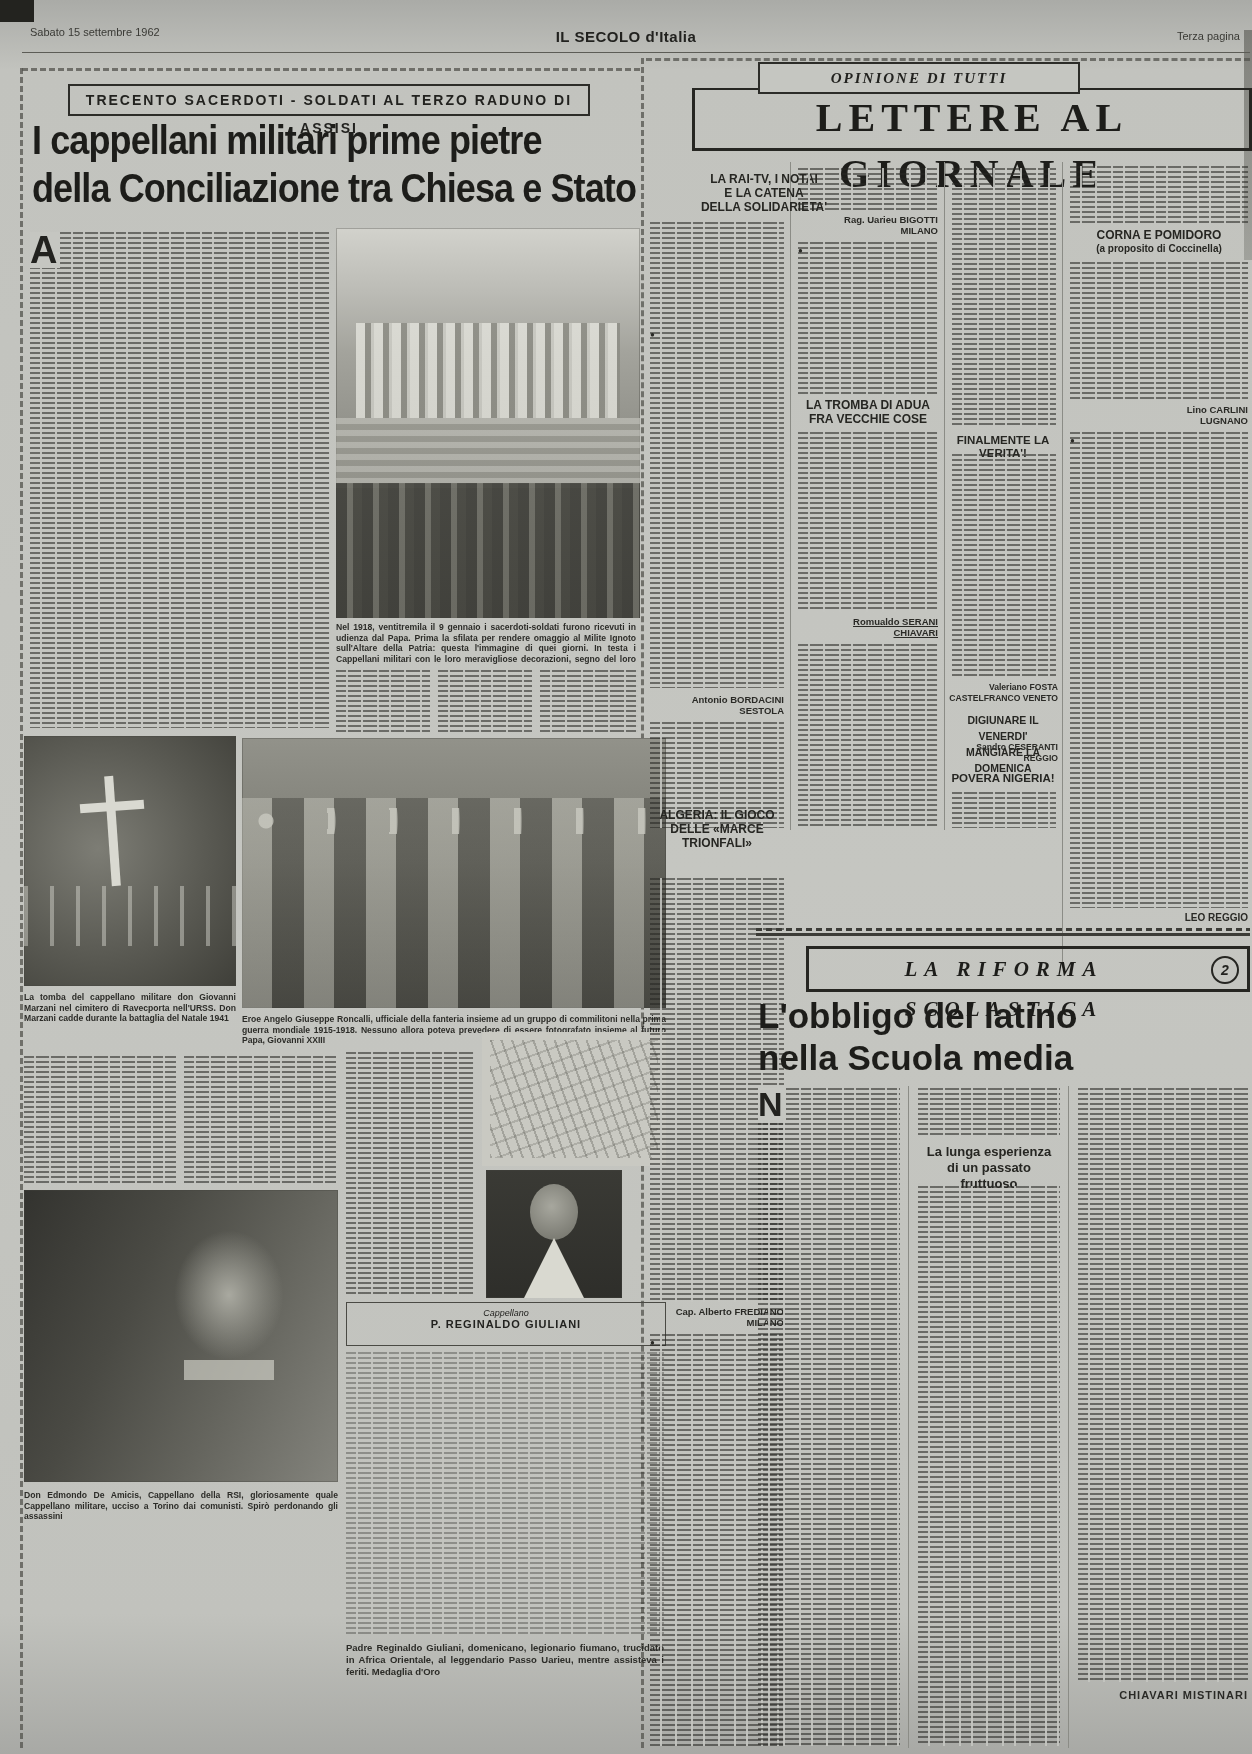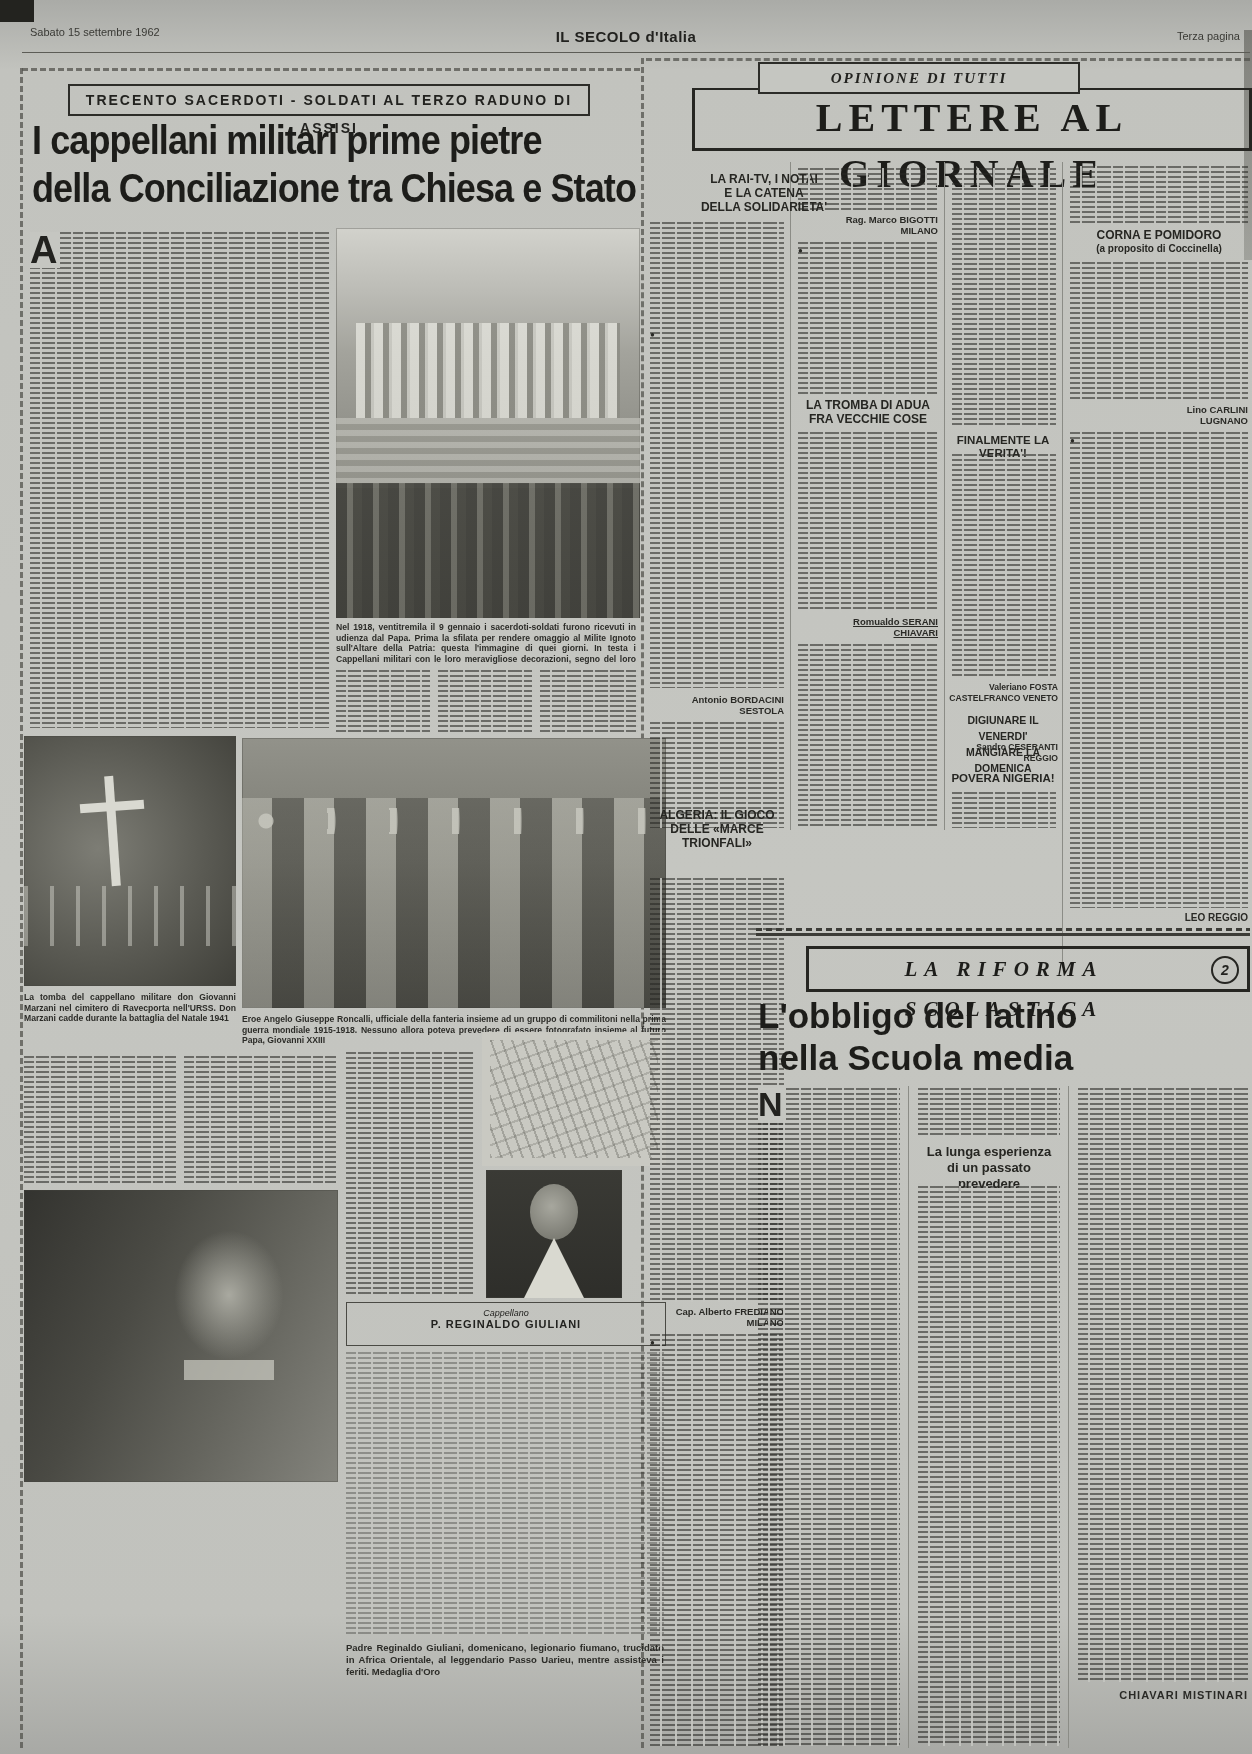--- a/index.html
+++ b/index.html
@@ -83,20 +83,21 @@
   </div>
   <div class="cap" style="left:242px;top:1014px;width:424px;height:32px;overflow:hidden;">Eroe Angelo Giuseppe Roncalli, ufficiale della fanteria insieme ad un gruppo di commilitoni nella prima guerra mondiale 1915-1918. Nessuno allora poteva prevedere di essere fotografato insieme al futuro Papa, Giovanni XXIII</div>
 
   <div class="gk" style="left:24px;top:1056px;width:152px;height:128px;"></div>
   <div class="gk" style="left:184px;top:1056px;width:152px;height:128px;"></div>
 
   <div class="ph" style="left:24px;top:1190px;width:314px;height:292px;background:linear-gradient(115deg,#33332f 0%,#4a4a44 35%,#64645d 65%,#84847d 100%);">
     <div class="abs" style="left:150px;top:40px;width:110px;height:130px;background:radial-gradient(ellipse at center,#a9a9a0 0%,rgba(90,90,83,0) 70%);"></div>
     <div class="abs" style="left:160px;top:170px;width:90px;height:20px;background:#d6d6cd;opacity:.65;"></div>
   </div>
+  <div class="cap" style="left:24px;top:1490px;width:314px;height:42px;overflow:hidden;">Don Edmondo De Amicis, Cappellano della RSI, gloriosamente quale Cappellano militare, ucciso a Torino dai comunisti. Spirò perdonando gli assassini</div>
 
   <div class="gk" style="left:346px;top:1052px;width:128px;height:242px;"></div>
 
   <div class="ph" style="left:482px;top:1032px;width:184px;height:134px;background:#c9c9c2;box-shadow:none;">
     <div class="abs" style="left:8px;top:8px;width:168px;height:118px;background:repeating-linear-gradient(70deg,rgba(92,92,85,.35) 0 2px,transparent 2px 10px),repeating-linear-gradient(160deg,rgba(92,92,85,.25) 0 2px,transparent 2px 14px);"></div>
   </div>
   <div class="ph" style="left:486px;top:1170px;width:136px;height:128px;background:linear-gradient(180deg,#3a3a35 0%,#2e2e2a 100%);">
     <div class="abs" style="left:44px;top:14px;width:48px;height:56px;border-radius:50%;background:radial-gradient(circle at 45% 40%,#a7a79e,#6e6e66);"></div>
     <div class="abs" style="left:38px;top:68px;width:60px;height:60px;background:#d9d9d0;clip-path:polygon(50% 0,100% 100%,0 100%);"></div>
   </div>
@@ -126,21 +127,21 @@
   <div class="gk" style="left:650px;top:222px;width:134px;height:466px;"></div>
   <div class="bullet" style="left:650px;top:330px;">●</div>
   <div class="sig" style="left:650px;top:694px;width:134px;">
     <div>Antonio BORDACINI</div>
     <div>SESTOLA</div>
   </div>
   <div class="gk" style="left:650px;top:722px;width:134px;height:106px;"></div>
 
   <div class="gk" style="left:798px;top:168px;width:140px;height:42px;"></div>
   <div class="sig" style="left:798px;top:214px;width:140px;">
-    <div>Rag. Marco BIGOTTI</div>
+    <div>Rag. Uarieu BIGOTTI</div>
     <div>MILANO</div>
   </div>
   <div class="gk" style="left:798px;top:242px;width:140px;height:152px;"></div>
   <div class="bullet" style="left:798px;top:246px;">●</div>
   <div class="lh" style="left:798px;top:398px;width:140px;">
     <div>LA TROMBA DI ADUA</div>
     <div>FRA VECCHIE COSE</div>
   </div>
   <div class="gk" style="left:798px;top:432px;width:140px;height:180px;"></div>
   <div class="sig" style="left:798px;top:616px;width:140px;text-decoration:underline;">
@@ -206,20 +207,20 @@
 
   <div class="vr" style="left:908px;top:1086px;height:662px;"></div>
   <div class="vr" style="left:1068px;top:1086px;height:662px;"></div>
 
   <div class="gk" style="left:758px;top:1088px;width:142px;height:658px;"></div>
   <div class="dropcap" style="left:758px;top:1088px;font-size:34px;line-height:32px;">N</div>
 
   <div class="gk" style="left:918px;top:1088px;width:142px;height:50px;"></div>
   <div class="lh" style="left:918px;top:1144px;width:142px;font-size:13px;line-height:16px;">
     <div>La lunga esperienza</div>
-    <div>di un passato prevedere</div>
+    <div>di un passato fruttuoso</div>
   </div>
   <div class="gk" style="left:918px;top:1186px;width:142px;height:560px;"></div>
 
   <div class="gk" style="left:1078px;top:1088px;width:170px;height:594px;"></div>
   <div class="sig" style="left:1078px;top:1690px;width:170px;font-size:11px;letter-spacing:1px;">CHIAVARI MISTINARI</div>
 
 </div>
 
 </body></html>

